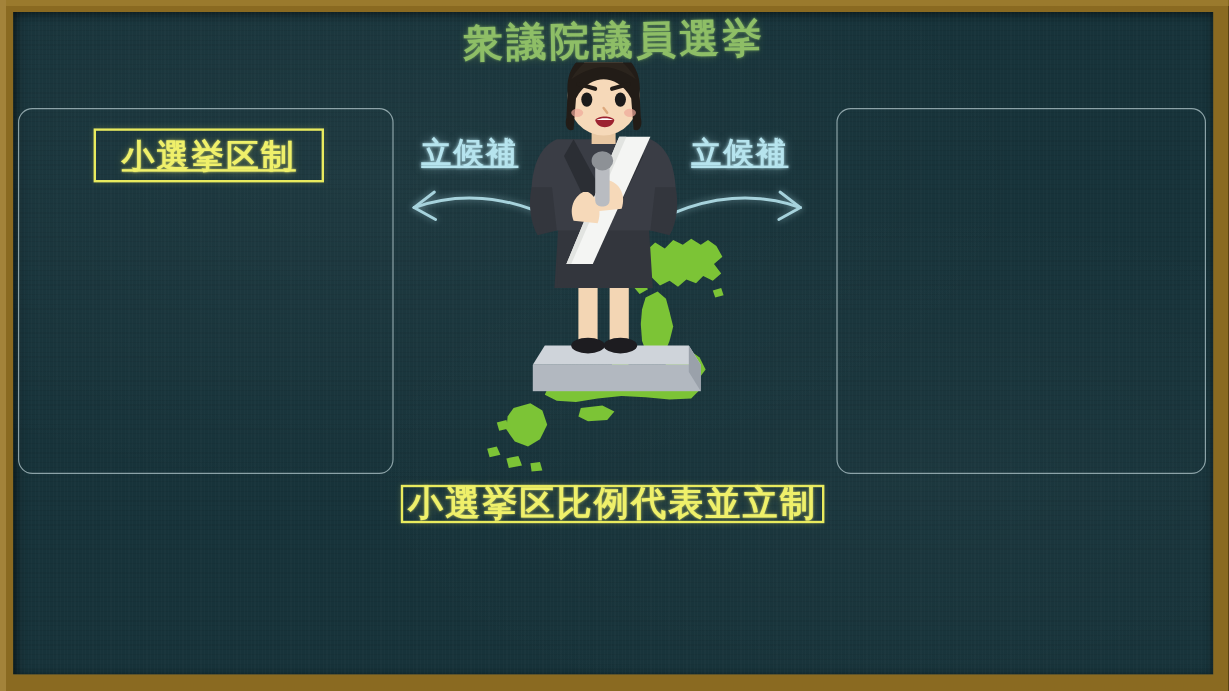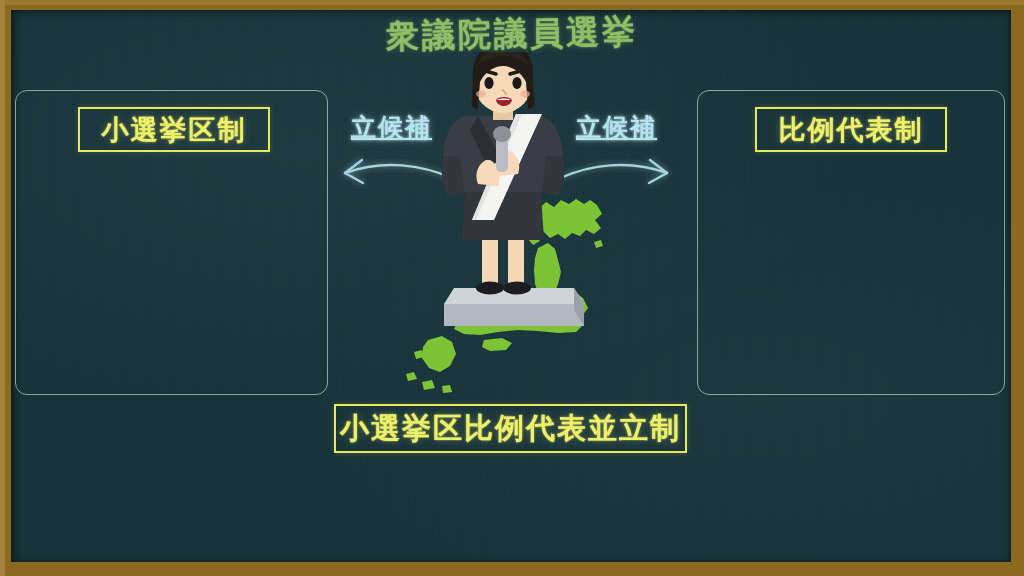--- a/index.html
+++ b/index.html
@@ -100,27 +100,28 @@
     justify-content: center;
     font-weight: 700;
     letter-spacing: 2px;
     text-shadow: 0 0 2px rgba(239,240,106,0.8), 0 0 8px rgba(239,240,106,0.28);
     box-shadow: 0 0 5px rgba(239,240,106,0.18);
     font-family: "DejaVu Sans", sans-serif;
   }
   #label-left {
     left: 78px; top: 107px; width: 192px; height: 45px;
     font-size: 27px;
+    text-decoration: underline;
   }
   #label-right {
     left: 755px; top: 107px; width: 192px; height: 45px;
     font-size: 27px;
   }
   #label-bottom {
-    left: 334px; top: 404px; width: 353px; height: 49px;
+    left: 334px; top: 404px; width: 353px; height: 32px;
     font-size: 29px;
   }
 
   
   .arrow-label {
     position: absolute;
     color: #b6e4ee;
     font-size: 25px;
     font-weight: 700;
     letter-spacing: 2px;
@@ -151,21 +152,20 @@
   <div id="board">
     <div id="board-inner-shadow"></div>
   </div>
 
   <div id="title">衆議院議員選挙</div>
 
   <div class="panel" id="panel-left"></div>
   <div class="panel" id="panel-right"></div>
 
   <div class="chalkbox" id="label-left">小選挙区制</div>
-  <div class="chalkbox" id="label-right">比例代表制</div>
 
   <div class="chalkbox" id="label-bottom">小選挙区比例代表並立制</div>
 
   <div class="arrow-label" id="arrow-label-left">立候補</div>
   <div class="arrow-label" id="arrow-label-right">立候補</div>
 
   <svg class="arrow-svg" id="arrow-left-svg" width="118" height="42" viewBox="0 0 118 42">
     <g fill="none" stroke="#b6e4ee" stroke-width="2.4" stroke-linecap="round" opacity="0.9" style="filter: drop-shadow(0 0 3px rgba(182,228,238,0.55));">
       <path d="M116 30 C 86 17, 48 11, 9 25"></path>
       <path d="M9 25 L 26 12"></path>

